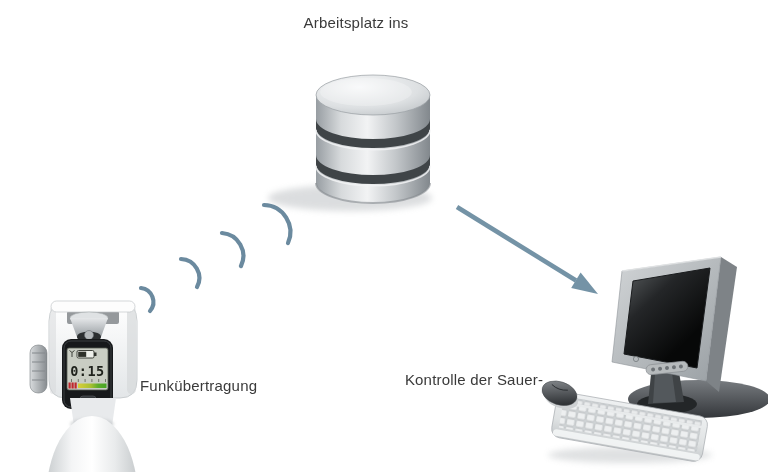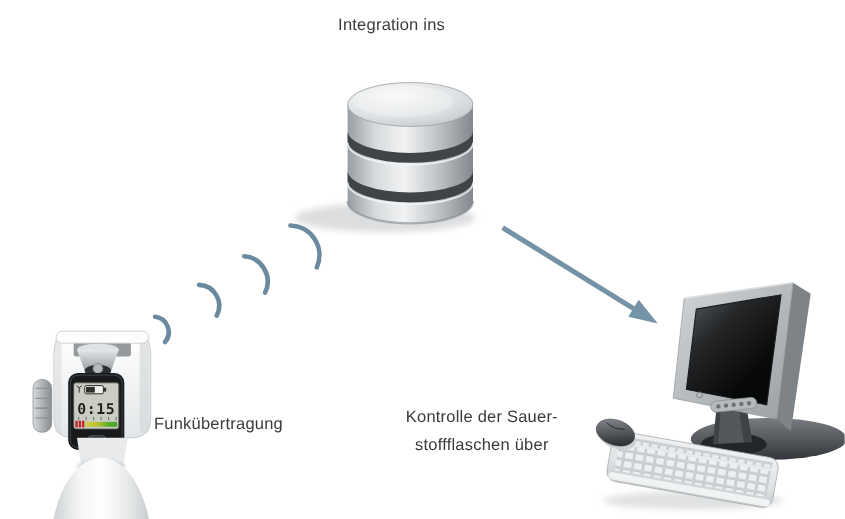--- a/index.html
+++ b/index.html
@@ -4,21 +4,21 @@
 <style>
   html,body{margin:0;padding:0;background:#ffffff;}
   .stage{
     position:relative;width:768px;height:472px;overflow:hidden;background:#ffffff;
     font-family:"Liberation Sans",sans-serif;color:#3a3a3a;
   }
   .stage svg{position:absolute;left:0;top:0;}
   .label{position:absolute;font-size:15px;line-height:25px;letter-spacing:.2px;}
   .label-network{left:206px;top:10px;width:300px;text-align:center;}
   .label-radio{left:140px;top:373px;text-align:left;}
-  .label-workstation{left:288px;top:367px;width:300px;text-align:center;}
+  .label-workstation{left:324px;top:367px;width:300px;text-align:center;}
   .lcd-time{font-family:"DejaVu Sans Mono",monospace;font-weight:bold;letter-spacing:.5px;}
 </style>
 </head>
 <body>
 
 <div class="stage">
 
 <svg width="768" height="472" viewBox="0 0 768 472">
   <defs>
     <linearGradient id="cylBody" x1="0" y1="0" x2="1" y2="0">
@@ -181,25 +181,24 @@
     </g>
     <g transform="rotate(18 560 395)">
       <ellipse cx="562" cy="397.5" rx="17.5" ry="10" fill="#cdd0d2"></ellipse>
       <ellipse cx="559" cy="393.5" rx="18" ry="11.5" fill="url(#mouseG)" stroke="#45494c" stroke-width="0.5"></ellipse>
       <path d="M549 387.5 Q 557 391.5 566 388" stroke="#23262a" stroke-width="0.8" fill="none"></path>
     </g>
   </g>
 </svg>
 
   <div class="label label-network">
-    <div>Integration ins</div>
+    <div>Arbeitsplatz ins</div>
   </div>
 
   <div class="label label-radio">
     <div>Funkübertragung</div>
   </div>
 
   <div class="label label-workstation">
     <div>Kontrolle der Sauer-</div>
-    <div>stoffflaschen über</div>
   </div>
 
 </div>
 
 </body></html>

